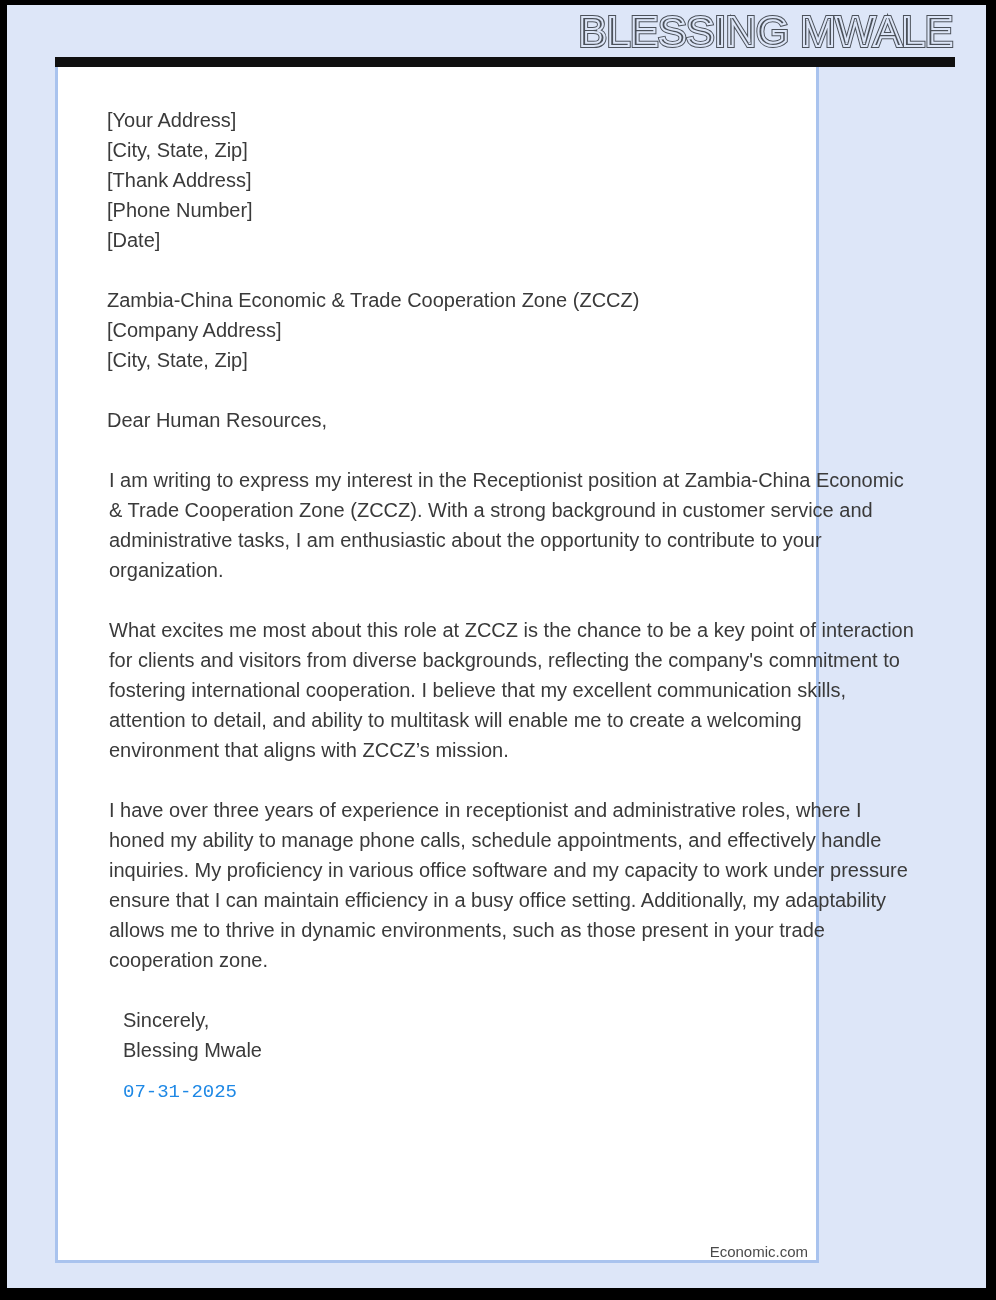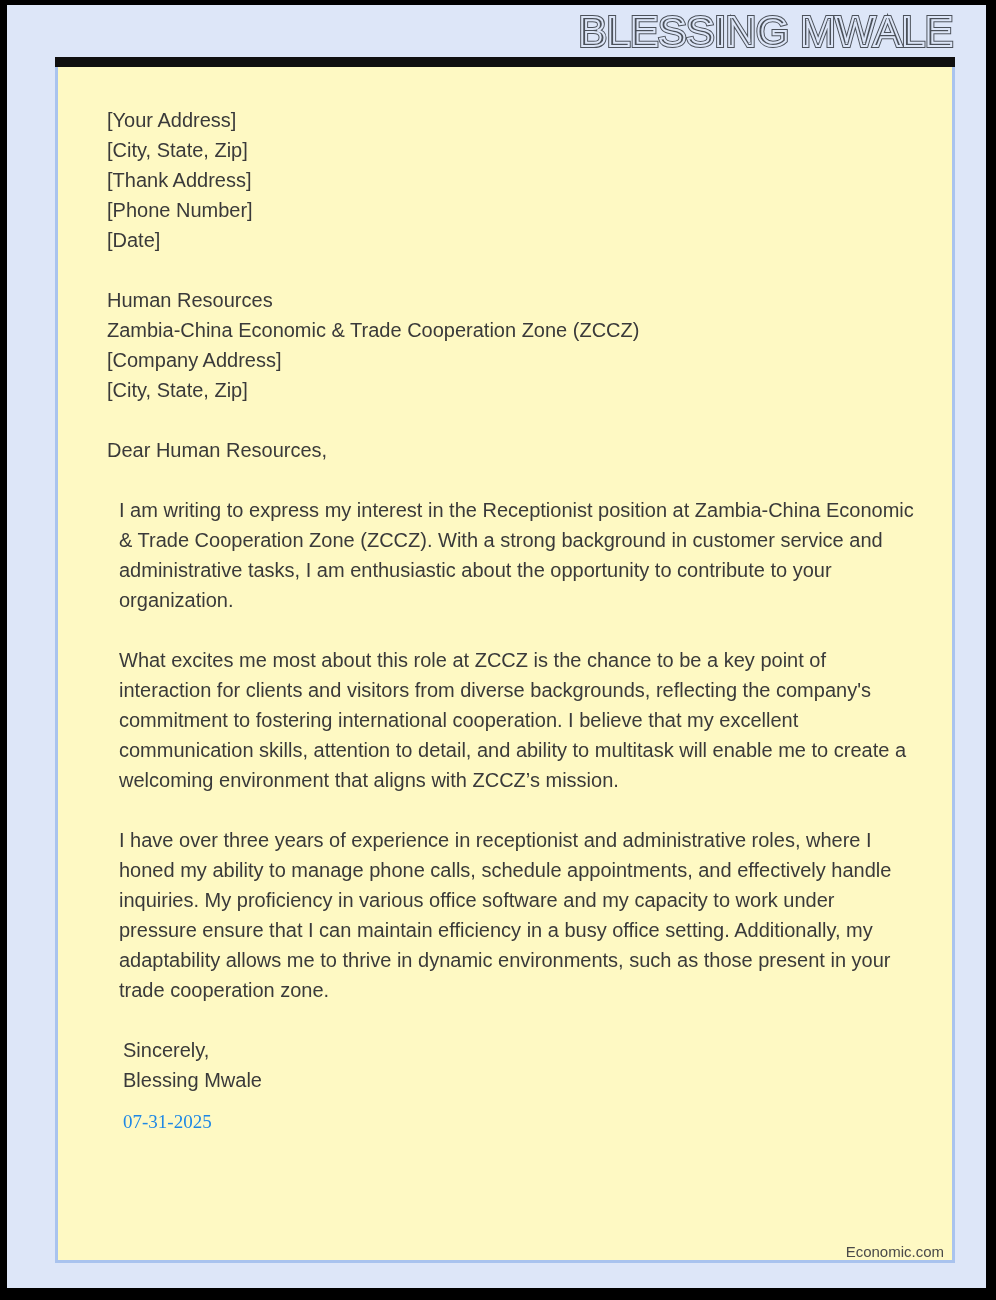--- a/index.html
+++ b/index.html
@@ -52,44 +52,44 @@
   .rule {
     position: absolute;
     top: 52px; left: 48px;
     width: 900px; height: 10px;
     background: #101010;
   }
 
   .document {
     position: absolute;
     top: 62px; left: 48px;
-    width: 900px; height: 1196px;
+    width: 764px; height: 1196px;
     box-sizing: border-box;
-    background: #fef9c3;
+    background: #ffffff;
     border: 3px solid #a9c3ee;
     border-top: none;
   }
 
   .letter {
     position: absolute;
     top: 38px; left: 49px;
     width: 808px;
     font-size: 20px;
     line-height: 30px;
     color: #3a3a3a;
   }
   .block { margin: 0 0 30px 0; }
   .block div { min-height: 30px; }
-  .para { margin: 0 0 30px 12px; }
+  .para { margin: 0 0 30px 2px; }
   .sig-block { margin: 16px; }
 
   .letter-date {
     margin-top: 12px;
     color: #1e88e5;
-    font-family: Liberation Serif, serif;
+    font-family: Liberation Mono, monospace;
     font-size: 19px;
   }
 
   .watermark {
     position: absolute;
     right: 8px; bottom: -1px;
     font-size: 15px;
     line-height: 18px;
     color: #4a4a4a;
   }
@@ -111,21 +111,20 @@
 
         <div class="block">
           <div>[Your Address]</div>
           <div>[City, State, Zip]</div>
           <div>[Thank Address]</div>
           <div>[Phone Number]</div>
           <div>[Date]</div>
         </div>
 
         <div class="block">
-          <div>Human Resources</div>
           <div>Zambia-China Economic &amp; Trade Cooperation Zone (ZCCZ)</div>
           <div>[Company Address]</div>
           <div>[City, State, Zip]</div>
         </div>
 
         <div class="block">
           <div>Dear Human Resources,</div>
         </div>
 
         <p class="para">I am writing to express my interest in the Receptionist position at Zambia-China Economic &amp; Trade Cooperation Zone (ZCCZ). With a strong background in customer service and administrative tasks, I am enthusiastic about the opportunity to contribute to your organization.</p>

